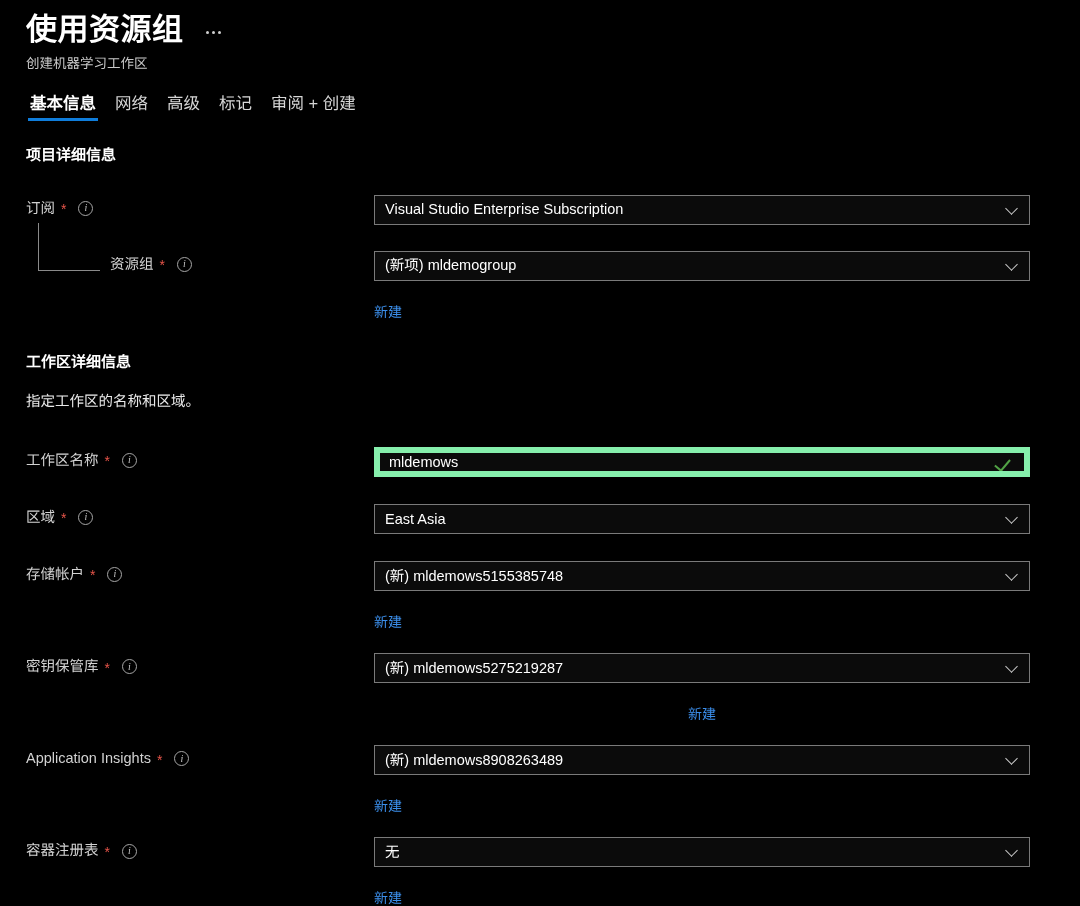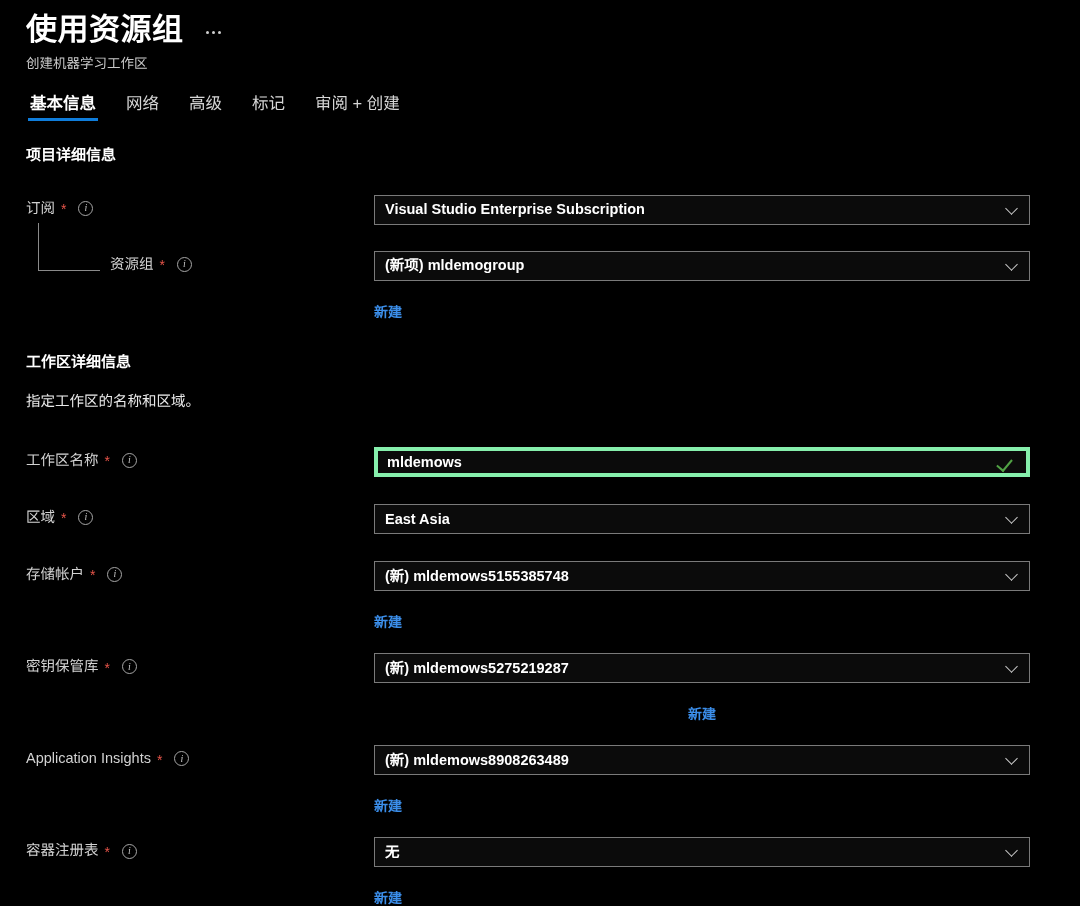--- a/index.html
+++ b/index.html
@@ -60,21 +60,21 @@
     font-size: 13.5px;
     color: #c8c8c8;
     margin-top: 5px;
     line-height: 1.3;
   }
 
   
   .tabs {
     display: flex;
     align-items: flex-end;
-    gap: 26px;
+    gap: 15px;
     margin-top: 14px;
     padding-left: 2px;
     height: 34px;
   }
   .tab {
     position: relative;
     font-size: 16.5px;
     color: #d6d6d6;
     padding: 0 2px 9px 2px;
     cursor: pointer;
@@ -170,41 +170,40 @@
     width: 62px;
     height: 48px;
     border-left: 1px solid #8a8a8a;
     border-bottom: 1px solid #8a8a8a;
     pointer-events: none;
   }
 
   .field-cell {
     flex: 0 0 656px;
     width: 656px;
-    font-weight: bold;
   }
 
   .control {
     position: relative;
     width: 656px;
     height: 30px;
     background: #0b0b0b;
     border: 1px solid #7a7a7a;
     display: flex;
     align-items: center;
     padding: 0 30px 0 10px;
     font-size: 14.5px;
     color: #ffffff;
     cursor: pointer;
     line-height: 1;
     white-space: nowrap;
     overflow: hidden;
   }
   .control.focused {
-    border: 4px solid #86efac;
+    border: 6px solid #86efac;
     padding: 0 30px 0 9px;
   }
   .chevron {
     position: absolute;
     right: 11px;
     top: 50%;
     width: 11px;
     height: 11px;
     margin-top: -7px;
     pointer-events: none;

